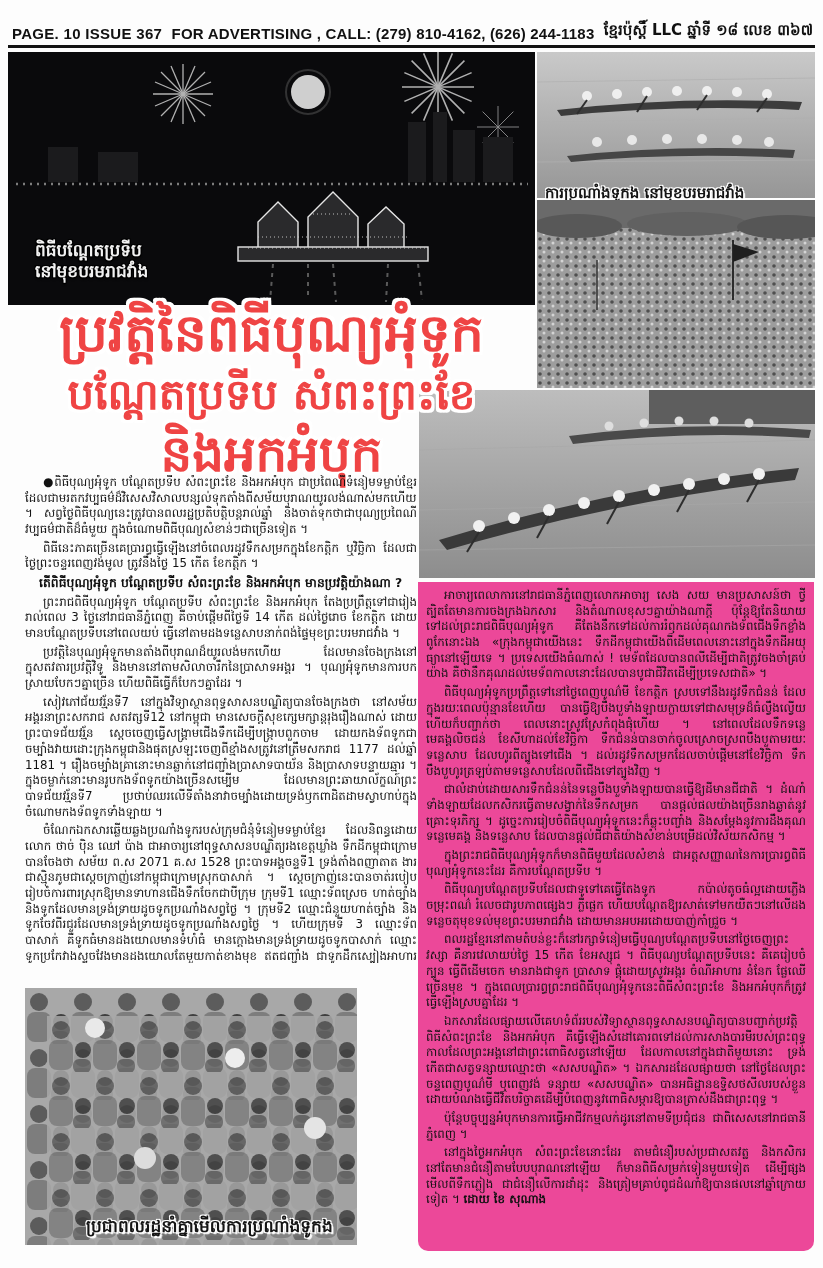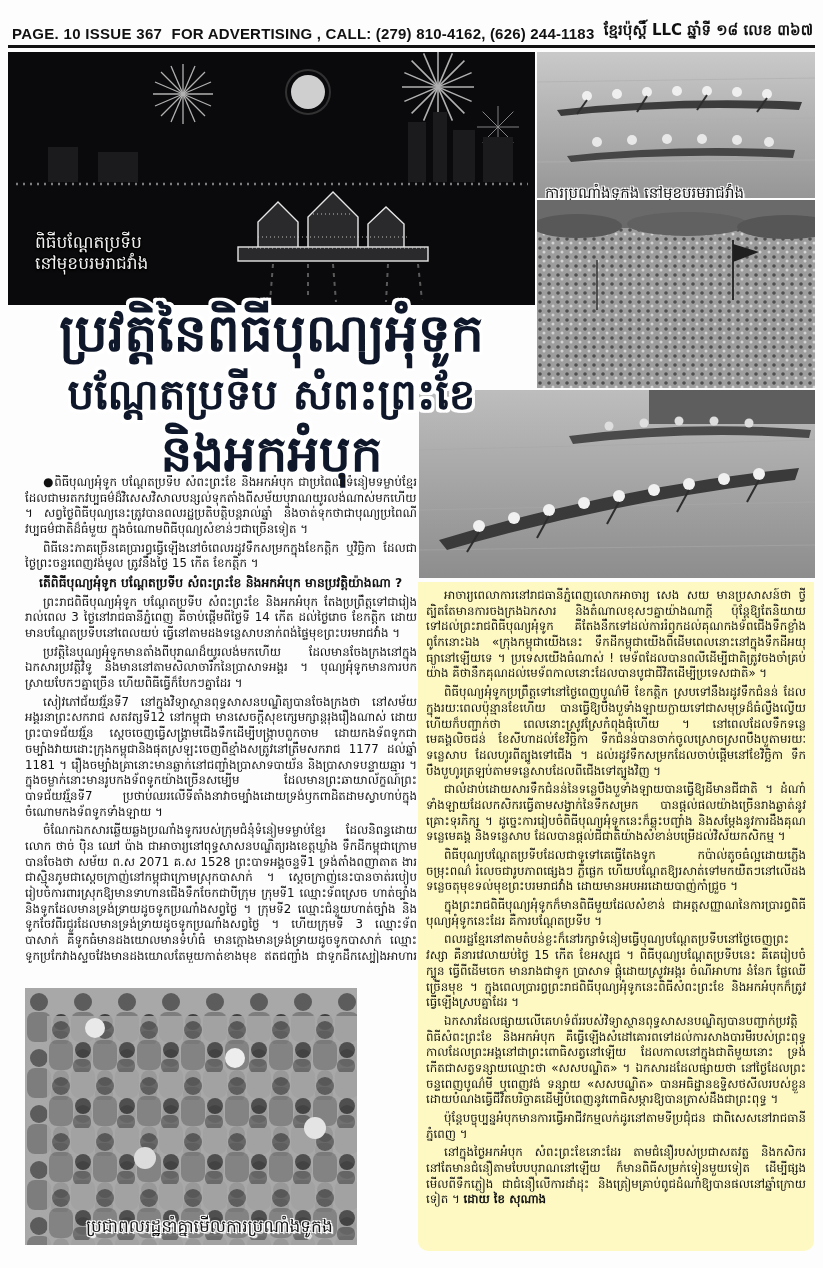--- a/index.html
+++ b/index.html
@@ -24,57 +24,58 @@
   
   .photo{position:absolute;overflow:hidden;background:#888;}
   .photo svg{display:block;width:100%;height:100%;}
   .photo-night{left:8px;top:52px;width:527px;height:253px;}
   .photo-rowing{left:537px;top:52px;width:278px;height:146px;}
   .photo-crowdtop{left:537px;top:200px;width:278px;height:188px;}
   .photo-boatrace{left:419px;top:390px;width:396px;height:188px;}
   .photo-crowdbottom{left:25px;top:988px;width:332px;height:257px;}
   
   .cap{
-    position:absolute;font-weight:normal;line-height:1.25;
+    position:absolute;font-weight:bold;line-height:1.25;
     font-size:16px;
   }
   .cap-light{
     color:#f2f2f2;
     text-shadow:-1px -1px 0 #000,1px -1px 0 #000,-1px 1px 0 #000,1px 1px 0 #000,0 2px 2px #000;
+    margin-top:8px;
   }
   .cap-dark{
     color:#141414;
     text-shadow:-1px -1px 0 #fff,1px -1px 0 #fff,-1px 1px 0 #fff,1px 1px 0 #fff,2px 2px 1px #fff;
   }
   .cap-night{left:35px;top:232px;font-size:17px;}
   .cap-rowing{left:545px;top:184px;font-size:15px;white-space:nowrap;}
   .cap-crowdbottom{left:38px;top:1216px;font-size:17px;white-space:nowrap;margin-left:48px;}
   
-  .headline{position:absolute;left:8px;top:298px;width:527px;text-align:center;font-weight:bold;color:#0f172a;}
+  .headline{position:absolute;left:8px;top:298px;width:527px;text-align:center;font-weight:bold;color:#ef4444;}
   .headline .hl{
     display:block;
     text-shadow:
       -3px -3px 0 #fff,3px -3px 0 #fff,-3px 3px 0 #fff,3px 3px 0 #fff,
       -3px 0 0 #fff,3px 0 0 #fff,0 -3px 0 #fff,0 3px 0 #fff;
   }
   .hl1{font-size:52px;line-height:1.35;}
   .hl2{font-size:42px;line-height:1.3;}
   .hl3{font-size:50px;line-height:1.25;}
   
   .col{
     position:absolute;
     font-size:11.8px;line-height:1.33;text-align:justify;
     overflow:hidden;
   }
   .col p{margin:0 0 3px 0;text-indent:18px;}
   .col p.subhead{font-weight:bold;text-indent:14px;font-size:12.4px;}
   .col-left{left:25px;top:475px;width:392px;height:488px;}
   .col-right{
     left:418px;top:582px;width:380px;height:655px;
-    background:#fef9c3;padding:6px 8px 8px 8px;border-radius:0 0 10px 10px;
+    background:#ec4899;padding:6px 8px 8px 8px;border-radius:0 0 10px 10px;
   }
   .byline{font-weight:bold;}
 </style>
 </head>
 <body>
 
 <div class="page">
 
   <div class="hdr">
     <span class="pageinfo">PAGE. 10  ISSUE 367</span>
@@ -268,32 +269,32 @@
     <span class="hl hl1">ប្រវត្តិនៃពិធីបុណ្យអុំទូក</span>
     <span class="hl hl2">បណ្តែតប្រទីប សំពះព្រះខែ</span>
     <span class="hl hl3">និងអកអំបុក</span>
   </div>
 
   <div class="col col-left">
     <p>●ពិធីបុណ្យអុំទូក បណ្តែតប្រទីប សំពះព្រះខែ និងអកអំបុក ជាប្រពៃណីទំនៀមទម្លាប់ខ្មែរ ដែលជាមរតកវប្បធម៌ដ៏វិសេសវិសាលបន្សល់ទុកតាំងពីសម័យបុរាណយូរលង់ណាស់មកហើយ ។ សព្វថ្ងៃពិធីបុណ្យនេះត្រូវបានពលរដ្ឋប្រតិបត្តិបន្តរាល់ឆ្នាំ និងចាត់ទុកថាជាបុណ្យប្រពៃណីវប្បធម៌ជាតិដ៏ធំមួយ ក្នុងចំណោមពិធីបុណ្យសំខាន់ៗជាច្រើនទៀត ។</p>
     <p>ពិធីនេះភាគច្រើនគេប្រារព្ធធ្វើឡើងនៅចំពេលរដូវទឹកសម្រកក្នុងខែកត្តិក ឬវិច្ឆិកា ដែលជាថ្ងៃព្រះចន្ទរពេញវង់មូល ត្រូវនឹងថ្ងៃ 15 កើត ខែកត្តិក ។</p>
     <p class="subhead">តើពិធីបុណ្យអុំទូក បណ្តែតប្រទីប សំពះព្រះខែ និងអកអំបុក មានប្រវត្តិយ៉ាងណា ?</p>
     <p>ព្រះរាជពិធីបុណ្យអុំទូក បណ្តែតប្រទីប សំពះព្រះខែ និងអកអំបុក តែងប្រព្រឹត្តទៅជារៀងរាល់ពេល 3 ថ្ងៃនៅរាជធានីភ្នំពេញ គឺចាប់ផ្តើមពីថ្ងៃទី 14 កើត ដល់ថ្ងៃរោច ខែកត្តិក ដោយមានបណ្តែតប្រទីបនៅពេលយប់ ធ្វើនៅតាមដងទន្លេសាបនាក់ពង់ផ្ទៃមុខព្រះបរមរាជវាំង ។</p>
-    <p>ប្រវត្តិនៃបុណ្យអុំទូកមានតាំងពីបុរាណដ៏យូរលង់មកហើយ ដែលមានចែងក្រងនៅក្នុងឯកសារប្រវត្តិវិទូ និងមាននៅតាមសិលាចារឹកនៃប្រាសាទអង្គរ ។ បុណ្យអុំទូកមានការបកស្រាយបែកៗគ្នាច្រើន ហើយពិធីធ្វើក៏បែកៗគ្នាដែរ ។</p>
+    <p>ប្រវត្តិនៃបុណ្យអុំទូកមានតាំងពីបុរាណដ៏យូរលង់មកហើយ ដែលមានចែងក្រងនៅក្នុសតវតារប្រវត្តិវិទូ និងមាននៅតាមសិលាចារឹកនៃប្រាសាទអង្គរ ។ បុណ្យអុំទូកមានការបកស្រាយបែកៗគ្នាច្រើន ហើយពិធីធ្វើក៏បែកៗគ្នាដែរ ។</p>
     <p>សៀវភៅជ័យវរ្ម័នទី7 នៅក្នុងវិទ្យាស្ថានពុទ្ធសាសនបណ្ឌិត្យបានចែងក្រងថា នៅសម័យអង្គរនាព្រះសករាជ សតវត្សទី12 នៅកម្ពុជា មានសេចក្តីសុខក្សេមក្សាន្តរុងរឿងណាស់ ដោយព្រះបាទជ័យវរ្ម័ន ស្តេចចេញធ្វើសង្គ្រាមជើងទឹកដើម្បីបង្ក្រាបពួកចាម ដោយកងទ័ពទូកជាចម្បាំងវាយដោះក្រុងកម្ពុជានិងផុតស្រឡះចេញពីខ្មាំងសត្រូវនៅត្រឹមសករាជ 1177 ដល់ឆ្នាំ 1181 ។ រឿងចម្បាំងគ្រានោះមានឆ្លាក់នៅជញ្ជាំងប្រាសាទបាយ័ន និងប្រាសាទបន្ទាយឆ្មារ ។ ក្នុងចម្លាក់នោះមានរូបកងទ័ពទូកយ៉ាងច្រើនសម្បើម ដែលមានព្រះឆាយាល័ក្ខណ៍ព្រះបាទជ័យវរ្ម័នទី7 ប្រថាប់ឈរលើទីតាំងនាវាចម្បាំងដោយទ្រង់ឫកពាដិតដាមស្វាហាប់ក្នុងចំណោមកងទ័ពទូកទាំងឡាយ ។</p>
     <p>ចំណែកឯកសារឆ្លើយឆ្លងប្រណាំងទូករបស់ក្រុមជំនុំទំនៀមទម្លាប់ខ្មែរ ដែលនិពន្ធដោយលោក ថាច់ ប៉ិន ឈៅ ប៉ាង ជាអាចារ្យនៅពុទ្ធសាសនបណ្ឌិត្យរងខេត្តឃ្លាំង ទឹកដីកម្ពុជាក្រោមបានចែងថា សម័យ ព.ស 2071 គ.ស 1528 ព្រះបាទអង្គចន្ទទី1 ទ្រង់តាំងពញាតាត ងារជាស្ម៉ិនភូមជាស្តេចក្រាញ់នៅកម្ពុជាក្រោមស្រុកបាសាក់ ។ ស្តេចក្រាញ់នេះបានចាត់របៀបរៀបចំការពារស្រុកឱ្យមានទាហានជើងទឹកចែកជាបីក្រុម ក្រុមទី1 ឈ្មោះទ័ពស្រេច ហាត់ច្បាំង និងទូកដែលមានទ្រង់ទ្រាយដូចទូកប្រណាំងសព្វថ្ងៃ ។ ក្រុមទី2 ឈ្មោះជំនួយហាត់ច្បាំង និងទូកចែវពីរជួរដែលមានទ្រង់ទ្រាយដូចទូកប្រណាំងសព្វថ្ងៃ ។ ហើយក្រុមទី 3 ឈ្មោះទ័ពបាសាក់ គឺទូកធំមានដងយោលមានទំហំធំ មានក្តោងមានទ្រង់ទ្រាយដូចទូកបាសាក់ ឈ្មោះទូកប្រកែវាងស្ទួចវែងមានដងយោលតែមួយកាត់ខាងមុខ ឥតជញ្ជាំង ជាទូកដឹកស្បៀងអាហារសម្រាប់កងទ័ព ។</p>
 
   </div>
 
   <div class="col col-right">
     <p>អាចារ្យពេលាការនៅរាជធានីភ្នំពេញលោកអាចារ្យ សេង សយ មានប្រសាសន៍ថា ថ្វីត្បិតតែមានការចងក្រងឯកសារ និងតំណាលខុសៗគ្នាយ៉ាងណាក្ដី ប៉ុន្តែឱ្យតែនិយាយទៅដល់ព្រះរាជពិធីបុណ្យអុំទូក គឺតែងនឹកទៅដល់ការរំឭកដល់គុណកងទ័ពជើងទឹកខ្លាំងពូកែនោះឯង «ក្រុងកម្ពុជាយើងនេះ ទឹកដីកម្ពុជាយើងពីដើមពេលនោះនៅក្នុងទឹកដីអយុធ្យានៅឡើយទេ ។ ប្រទេសយើងធំណាស់ ! មេទ័ពដែលបានពលីដើម្បីជាតិត្រូវចងចាំគ្រប់យ៉ាង គឺថានឹកគុណដល់មេទ័ពកាលនោះដែលបានបូជាជីវិតដើម្បីប្រទេសជាតិ» ។</p>
     <p>ពិធីបុណ្យអុំទូកប្រព្រឹត្តទៅនៅថ្ងៃពេញបូណ៌មី ខែកត្តិក ស្របទៅនឹងរដូវទឹកជំនន់ ដែលក្នុងរយៈពេលប៉ុន្មានខែហើយ បានធ្វើឱ្យបឹងបួទាំងឡាយក្លាយទៅជាសមុទ្រដ៏ធំល្វឹងល្វើយ ហើយក៏បញ្ជាក់ថា ពេលនោះស្រូវស្រែកំពុងផុំហើយ ។ នៅពេលដែលទឹកទន្លេមេគង្គលិចជន់ ខែសីហាដល់ខែវិច្ឆិកា ទឹកជំនន់បានចាក់ចូលស្រោចស្រពបឹងបួតាមរយៈទន្លេសាប ដែលហូរពីត្បូងទៅជើង ។ ដល់រដូវទឹកសម្រកដែលចាប់ផ្ដើមនៅខែវិច្ឆិកា ទឹកបឹងបួហូរត្រឡប់តាមទន្លេសាបដែលពីជើងទៅត្បូងវិញ ។</p>
     <p>ជាលំដាប់ដោយសារទឹកជំនន់នៃទន្លេបឹងបួទាំងឡាយបានធ្វើឱ្យដីមានជីជាតិ ។ ដំណាំទាំងឡាយដែលកសិករធ្វើតាមសង្វាក់នៃទឹកសម្រក បានផ្ដល់ផលយ៉ាងច្រើនរាងឆ្ងាត់នូវគ្រោះទុរភិក្ស ។ ដូច្នេះការរៀបចំពិធីបុណ្យអុំទូកនេះក៏ឆ្លុះបញ្ចាំង និងសម្ដែងនូវការដឹងគុណទន្លេមេគង្គ និងទន្លេសាប ដែលបានផ្ដល់ជីជាតិយ៉ាងសំខាន់បម្រើដល់វិស័យកសិកម្ម ។</p>
+    <p>ក្នុងព្រះរាជពិធីបុណ្យអុំទូកក៏មានពិធីមួយដែលសំខាន់ ជាអត្តសញ្ញាណនៃការប្រារព្ធពិធីបុណ្យអុំទូកនេះដែរ គឺការបណ្តែតប្រទីប ។</p>
     <p>ពិធីបុណ្យបណ្តែតប្រទីបដែលជាទូទៅគេធ្វើតែងទូក កប៉ាល់តូចធំល្អដោយភ្លើងចម្រុះពណ៌ រំលេចជារូបភាពផ្សេងៗ ភ្លឺផ្លេក ហើយបណ្តែតឱ្យរសាត់ទៅមកយឺតៗនៅលើដងទន្លេចតុមុខទល់មុខព្រះបរមរាជវាំង ដោយមានអបអរដោយបាញ់កាំជ្រួច ។</p>
-    <p>ក្នុងព្រះរាជពិធីបុណ្យអុំទូកក៏មានពិធីមួយដែលសំខាន់ ជាអត្តសញ្ញាណនៃការប្រារព្ធពិធីបុណ្យអុំទូកនេះដែរ គឺការបណ្តែតប្រទីប ។</p>
     <p>ពលរដ្ឋខ្មែរនៅតាមតំបន់ខ្លះក៏នៅរក្សាទំនៀមធ្វើបុណ្យបណ្តែតប្រទីបនៅថ្ងៃចេញព្រះវស្សា គឺនារវេលាយប់ថ្ងៃ 15 កើត ខែអស្សុជ ។ ពិធីបុណ្យបណ្តែតប្រទីបនេះ គឺគេរៀបចំក្បូន ធ្វើពីដើមចេក មានរាងជាទូក ប្រាសាទ ផ្គុំដោយស្រូវអង្ករ ចំណីអាហារ នំនែក ផ្លែឈើច្រើនមុខ ។ ក្នុងពេលប្រារព្ធព្រះរាជពិធីបុណ្យអុំទូកនេះពិធីសំពះព្រះខែ និងអកអំបុកក៏ត្រូវធ្វើឡើងស្របគ្នាដែរ ។</p>
     <p>ឯកសារដែលផ្សាយលើគេហទំព័ររបស់វិទ្យាស្ថានពុទ្ធសាសនបណ្ឌិត្យបានបញ្ជាក់ប្រវត្តិពិធីសំពះព្រះខែ និងអកអំបុក គឺធ្វើឡើងសំដៅគោរពទៅដល់ការសាងបារមីរបស់ព្រះពុទ្ធ កាលដែលព្រះអង្គនៅជាព្រះពោធិសត្វនៅឡើយ ដែលកាលនៅក្នុងជាតិមួយនោះ ទ្រង់កើតជាសត្វទន្សាយឈ្មោះថា «សសបណ្ឌិត» ។ ឯកសារដដែលផ្សាយថា នៅថ្ងៃដែលព្រះចន្ទពេញបូណ៌មី ឬពេញវង់ ទន្សាយ «សសបណ្ឌិត» បានអធិដ្ឋានឧទ្ទិសថសីលរបស់ខ្លួន ដោយបំណងធ្វើជីវិតបរិច្ចាគដើម្បីបំពេញនូវពោធិសម្ភារឱ្យបានត្រាស់ដឹងជាព្រះពុទ្ធ ។</p>
     <p>ប៉ុន្តែបច្ចុប្បន្នអំបុកមានការធ្វើអាជីវកម្មលក់ដូរនៅតាមទីប្រជុំជន ជាពិសេសនៅរាជធានីភ្នំពេញ ។</p>
     <p>
       <span>នៅក្នុងថ្ងៃអកអំបុក សំពះព្រះខែនោះដែរ តាមជំនឿរបស់ប្រជាសតវត្ឋ និងកសិករនៅតែមានជំនឿតាមបែបបុរាណនៅឡើយ ក៏មានពិធីសម្រក់ទៀនមួយទៀត ដើម្បីផ្សងមើលពីទឹកភ្លៀង ជាជំនឿលើការដាំដុះ និងត្រៀមគ្រាប់ពូជដំណាំឱ្យបានផលនៅឆ្នាំក្រោយទៀត ។</span>
       <span class="byline">ដោយ ខៃ សុណាង</span>
     </p>
   </div>
 
   <div class="photo photo-crowdbottom">

